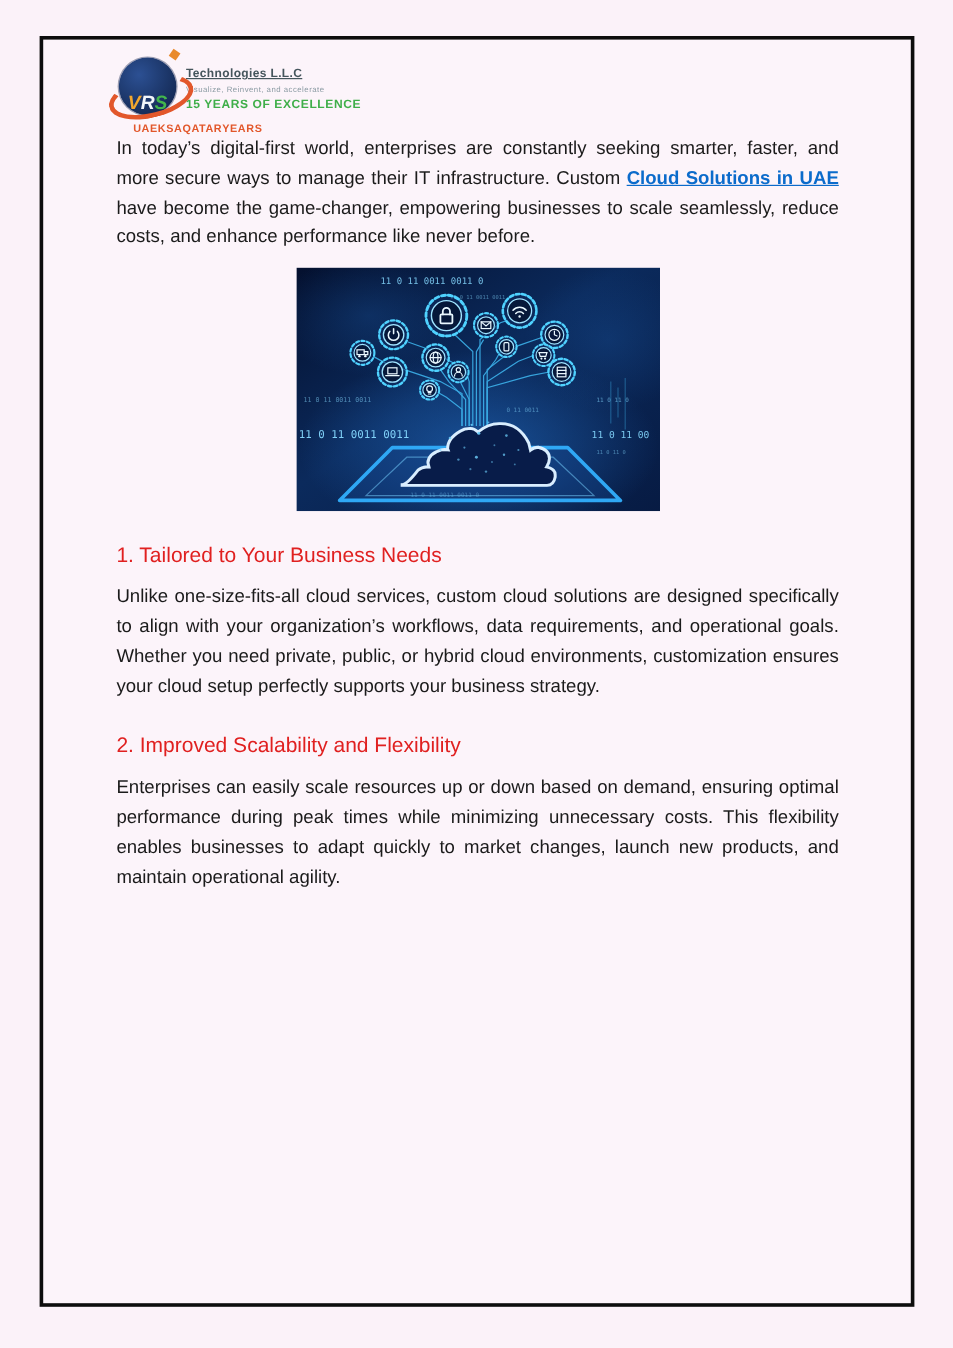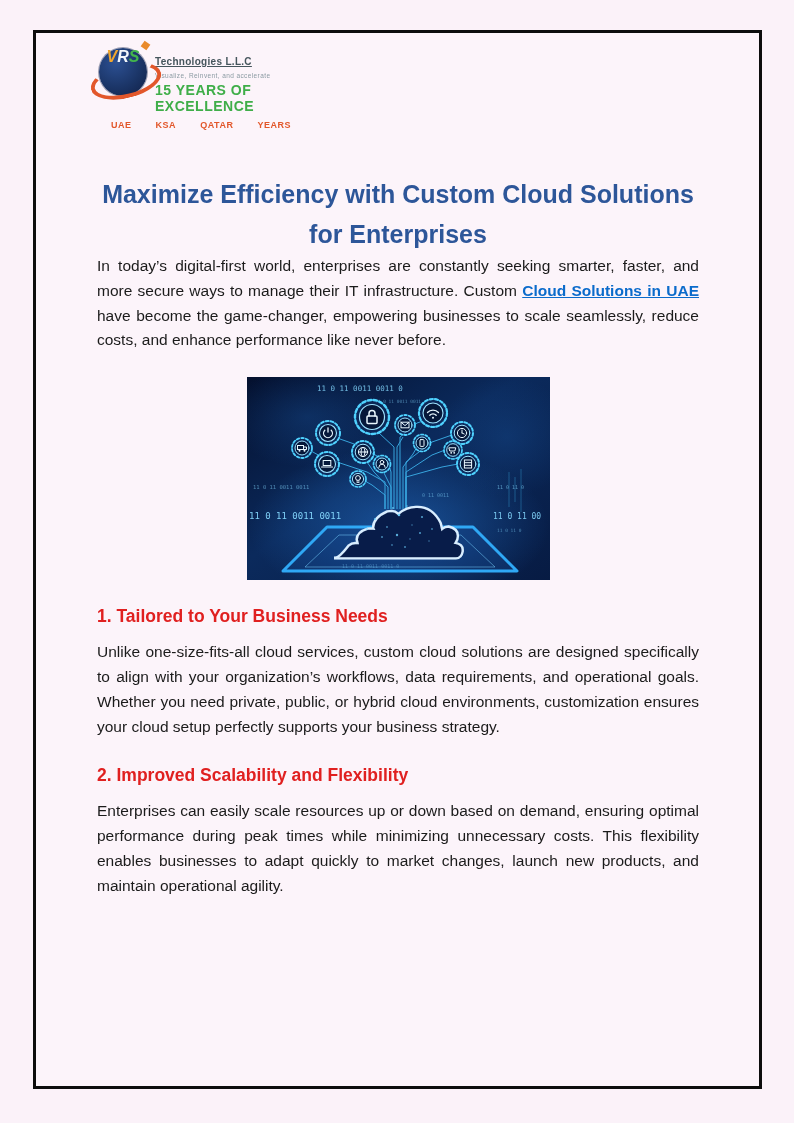--- a/index.html
+++ b/index.html
@@ -13,61 +13,61 @@
     position:absolute;left:33px;top:30px;width:729px;height:1059px;
     box-sizing:border-box;border:3px solid #0d0d0d;background:#FCF4FA;
     padding:15px 60px 0 61px;
   }
   
   .logo{display:flex;flex-direction:column;margin-left:2px;width:215px;}
   .logo-top{display:flex;align-items:flex-start;}
   .globe{
     position:relative;width:48px;height:48px;border-radius:50%;
     background:radial-gradient(circle at 35% 30%, #2c5093 0%, #1b3567 55%, #101f45 100%);
-    display:flex;align-items:flex-start;justify-content:center;flex:0 0 auto;
+    display:flex;align-items:flex-end;justify-content:center;flex:0 0 auto;
     box-shadow:0 0 0 1px rgba(16,31,69,.4);
   }
   .globe::before{ 
     content:"";position:absolute;left:-9px;top:16px;width:64px;height:26px;
     border:4px solid #E2572B;border-radius:50%;
     border-top-color:transparent;transform:rotate(-14deg);
   }
   .globe::after{ 
     content:"";position:absolute;right:-2px;top:-6px;width:7px;height:7px;
     background:#E98A2B;transform:rotate(35deg);
   }
   .monogram{font-weight:bold;font-style:italic;font-size:16px;letter-spacing:0;z-index:1;}
   .monogram .v{color:#F2A72E;}
   .monogram .r{color:#F2F6FA;}
   .monogram .s{color:#43B64C;}
   .logo-texts{margin-left:8px;padding-top:6px;}
   .brand{font-size:10px;font-weight:bold;color:#45555C;letter-spacing:.3px;line-height:16px;text-decoration:underline;}
   .tagline{font-size:6.5px;color:#8A9AA2;letter-spacing:.4px;margin-top:2px;}
-  .excellence{font-size:14px;font-weight:bold;color:#3FAE49;letter-spacing:.5px;margin-top:3px;}
-  .countries{display:flex;justify-content:space-between;width:180px;margin:6px 0 0 12px;
+  .excellence{font-size:10px;font-weight:bold;color:#3FAE49;letter-spacing:.5px;margin-top:3px;}
+  .countries{display:flex;width:180px;margin:6px 0 0 12px;
     font-size:9px;font-weight:bold;color:#E2572B;letter-spacing:.5px;}
   
   h1.title{
     margin:44px 0 0 0;text-align:center;
     font-size:25px;line-height:40px;font-weight:bold;color:#2D5699;
   }
   
   p.body-text{
     margin:0;font-size:15.5px;line-height:24.8px;color:#1B1B1B;
     text-align:justify;
   }
   .intro{margin-top:26px;}
   a.doc-link{color:#0B6BCB;font-weight:bold;text-decoration:underline;cursor:pointer;margin-top:20px;}
   
-  figure.hero{margin:24px auto 0 auto;width:303px;height:203px;padding:0;}
+  figure.hero{margin:12px auto 0 auto;width:303px;height:203px;padding:0;}
   figure.hero svg{display:block;}
   
   h2.sec{
     margin:25px 0 13px 0;font-size:17.5px;line-height:22px;
-    font-weight:bold;color:#E02020;
+    font-weight:normal;color:#E02020;
   }
   .sec-1{margin-top:21px;}
 </style>
 </head>
 <body>
 
 <div class="sheet">
 
   <header class="logo">
     <div class="logo-top">
@@ -81,21 +81,20 @@
       </div>
     </div>
     <div class="countries">
       <span>UAE</span>
       <span>KSA</span>
       <span>QATAR</span>
       <span>YEARS</span>
     </div>
   </header>
 
-  <h1 class="title">Maximize Efficiency with Custom Cloud Solutions for Enterprises</h1>
 
   <p class="body-text intro"><span>In today’s digital-first world, enterprises are constantly seeking smarter, faster, and more secure ways to manage their IT infrastructure. Custom </span><a class="doc-link">Cloud Solutions in UAE</a><span> have become the game-changer, empowering businesses to scale seamlessly, reduce costs, and enhance performance like never before.</span></p>
 
   <figure class="hero">
     <svg width="303" height="203" viewBox="0 0 303 203">
       <defs>
         <linearGradient id="bgGrad" x1="0" y1="0" x2="1" y2="1">
           <stop offset="0" stop-color="#04102e"></stop>
           <stop offset="0.45" stop-color="#0b2a5c"></stop>
           <stop offset="1" stop-color="#071b43"></stop>

